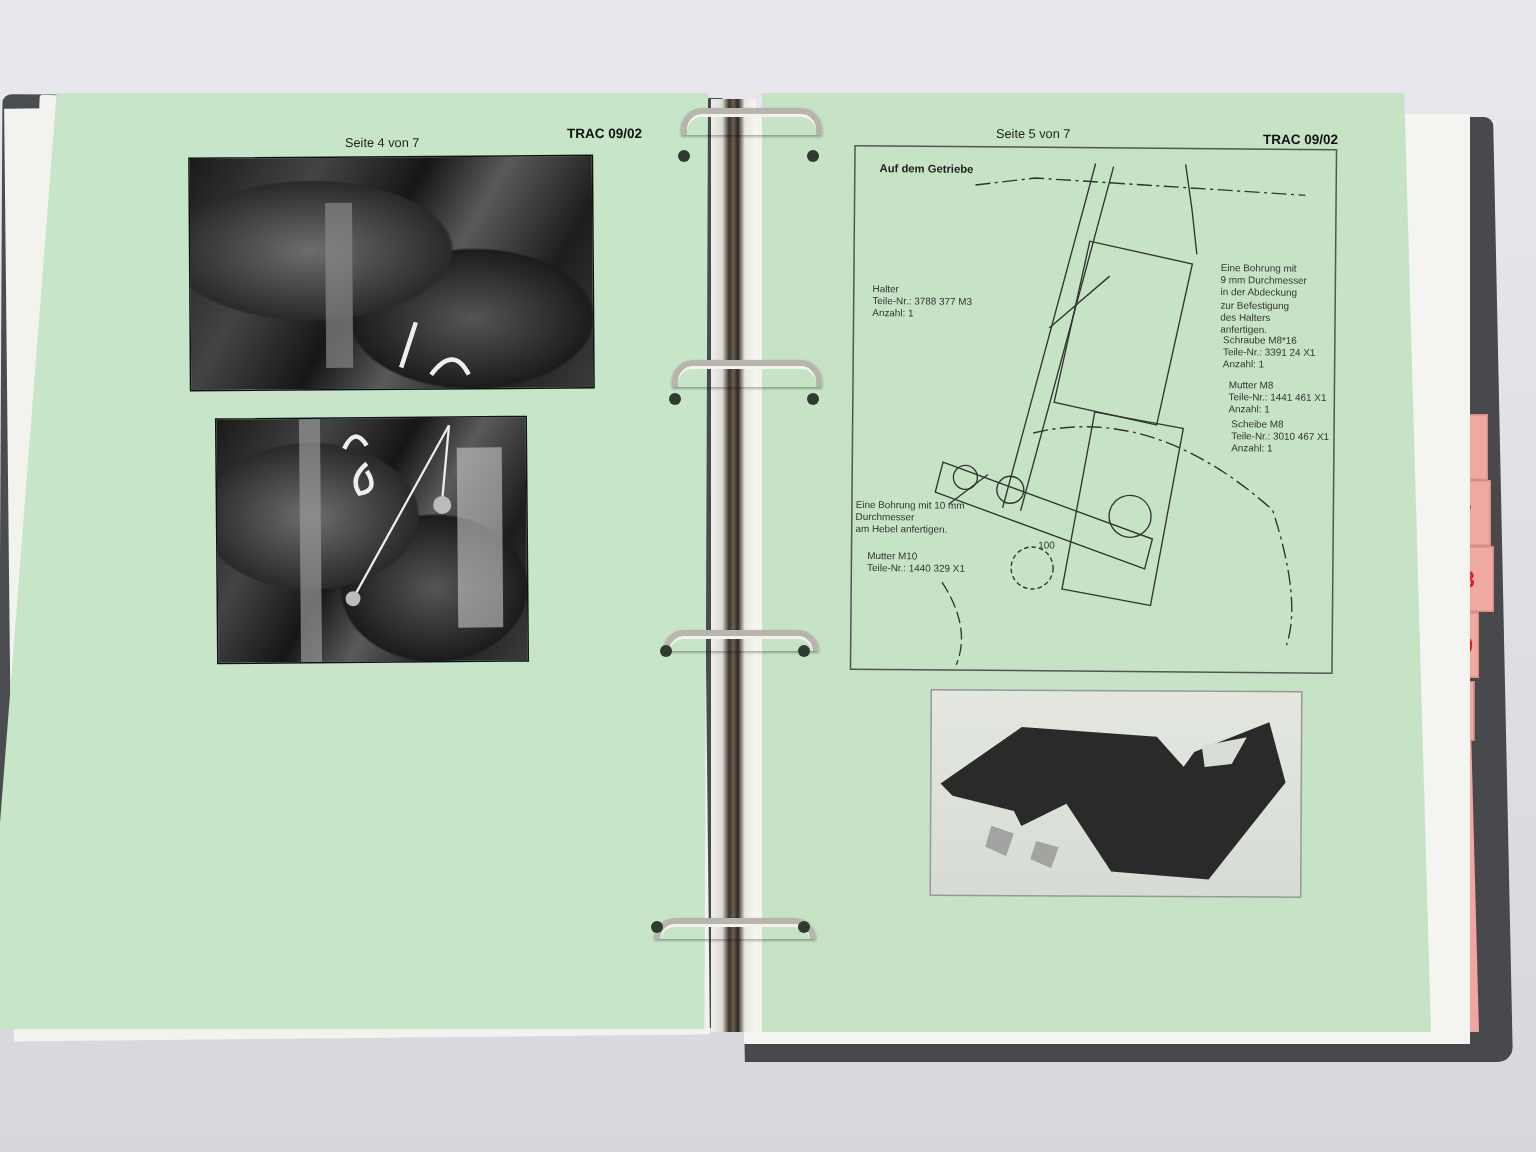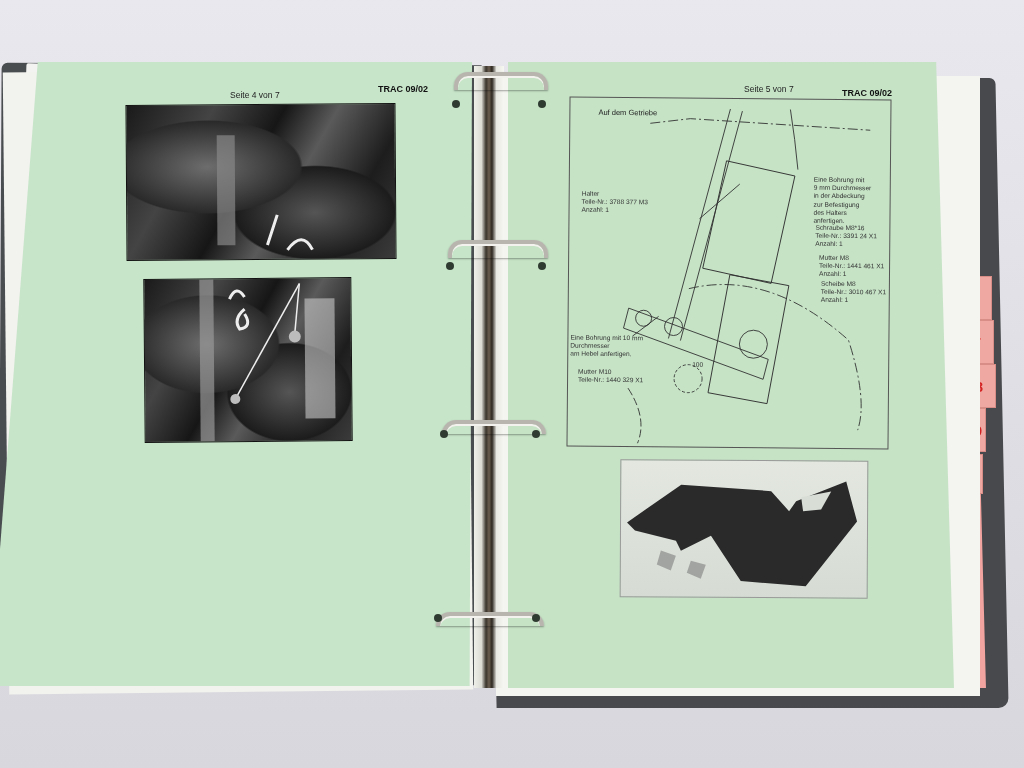--- a/index.html
+++ b/index.html
@@ -139,25 +139,25 @@
     <path d="M85 20 Q92 5 100 18 M100 30 Q88 40 95 50 Q108 48 100 35" stroke="#eee" stroke-width="3" fill="none"></path>
     <line x1="155" y1="5" x2="90" y2="120" stroke="#eee" stroke-width="1.5"></line>
     <line x1="155" y1="5" x2="150" y2="55" stroke="#eee" stroke-width="1.5"></line>
     <circle cx="90" cy="120" r="5" fill="#bbb"></circle>
     <circle cx="150" cy="58" r="6" fill="#bbb"></circle>
     <rect x="160" y="20" width="30" height="120" fill="#c9c9c9" opacity="0.6"></rect>
   </svg>
 </div>
 
 <div class="abs page-right"></div>
-<div class="abs hdr" style="left:744px;top:84px;">Seite 5 von 7</div>
+<div class="abs hdr" style="left:664px;top:84px;">Seite 5 von 7</div>
 <div class="abs hdr-b" style="left:842px;top:88px;">TRAC 09/02</div>
 
 <div class="abs drawing" style="left:568px;top:98px;width:320px;height:348px;transform:rotate(0.5deg);">
-  <div class="abs" style="left:28px;top:10px;font-size:7.5px;font-weight:normal;color:#222;">Auf dem Getriebe</div>
+  <div class="abs" style="left:16px;top:10px;font-size:7.5px;font-weight:bold;color:#222;">Auf dem Getriebe</div>
   <svg class="abs" style="left:0;top:0" width="320" height="348">
     <g stroke="#333" stroke-width="0.9" fill="none">
       <path d="M80 25 L120 20 L300 30" stroke-dasharray="10 3 2 3"></path>
       <path d="M160 10 L100 240 M172 12 L112 242"></path>
       <path d="M220 10 Q225 40 228 70"></path>
       <rect x="145" y="68" width="70" height="110" transform="rotate(12 180 120)"></rect>
       <rect x="150" y="180" width="60" height="120" transform="rotate(10 180 240)"></rect>
       <path d="M60 210 L200 260 L195 280 L55 230 Z"></path>
       <circle cx="75" cy="220" r="8"></circle>
       <circle cx="105" cy="228" r="9"></circle>

